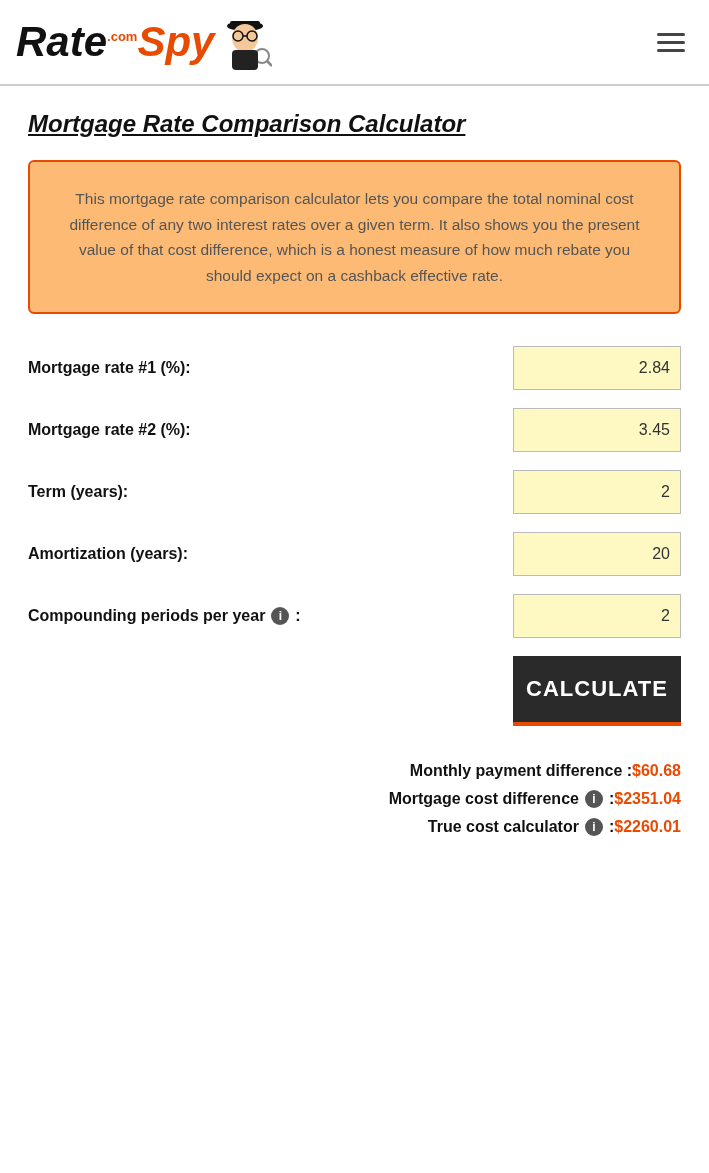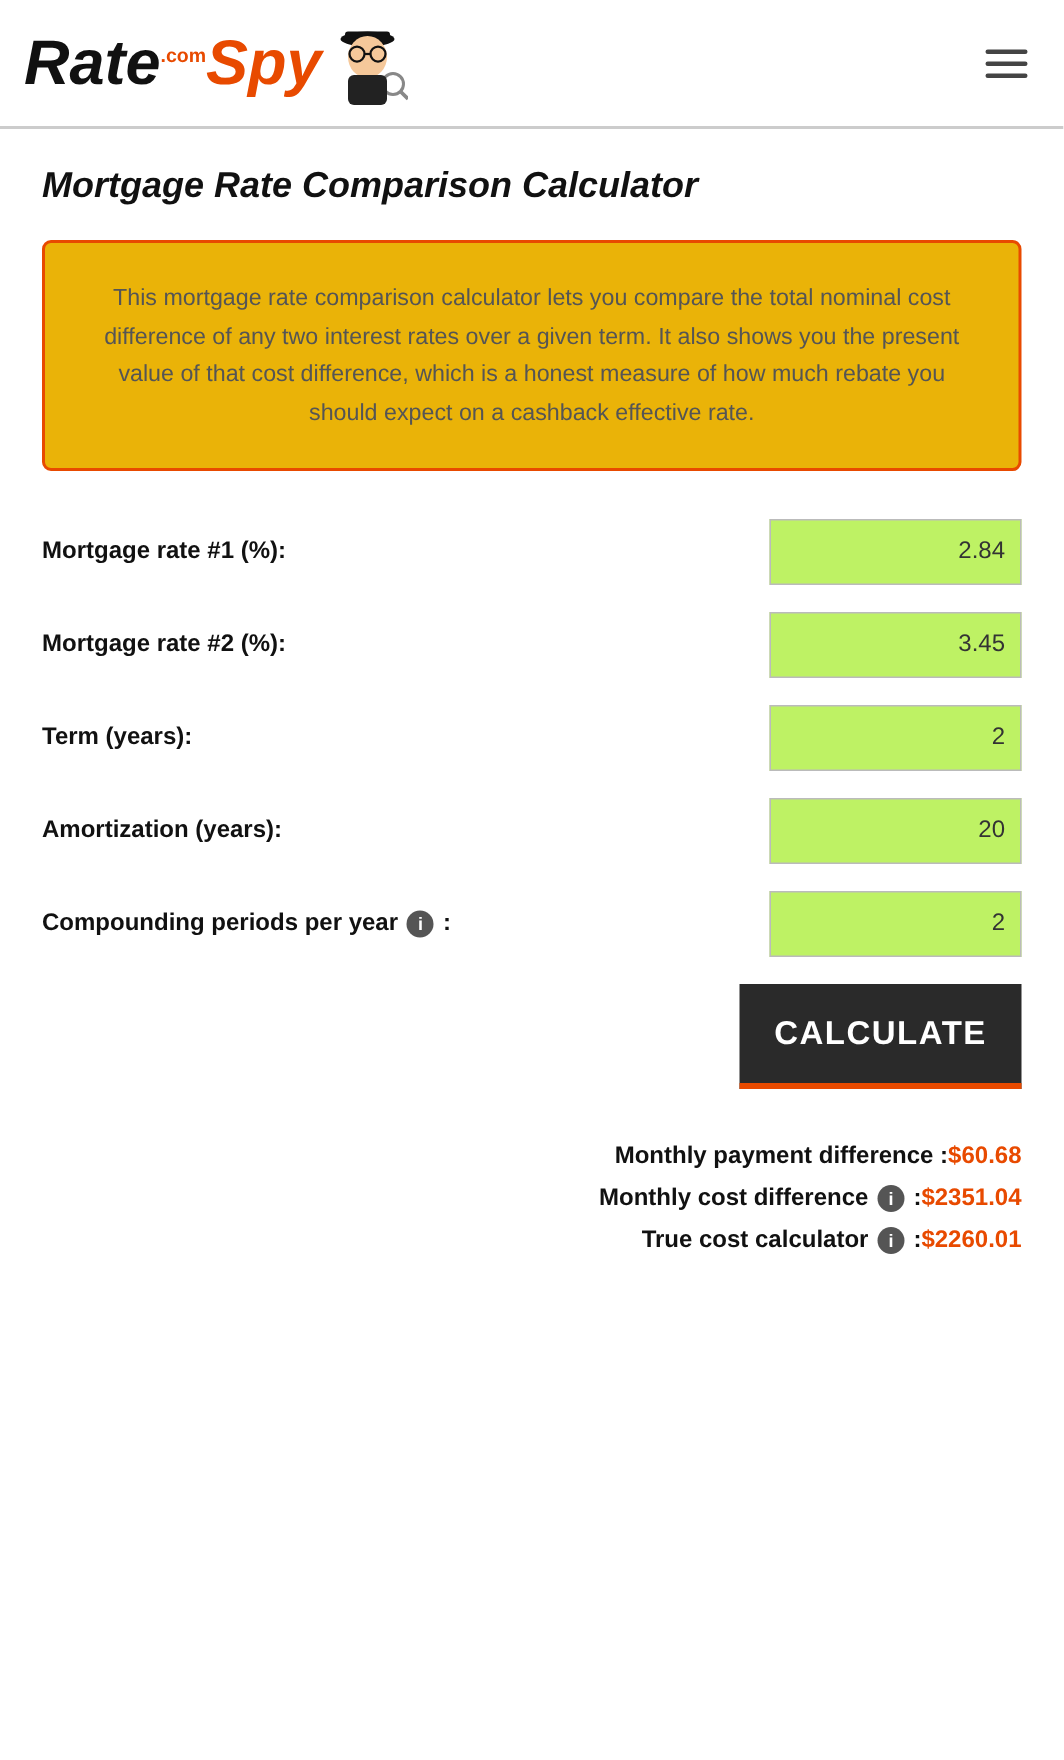--- a/index.html
+++ b/index.html
@@ -47,26 +47,27 @@
     .main-content {
       padding: 24px 28px 40px 28px;
     }
 
     .page-title {
       font-size: 24px;
       font-weight: bold;
       font-style: italic;
       color: #111;
       margin-bottom: 22px;
+      text-decoration: underline;
     }
 
     .description-box {
       border: 2px solid #e84a00;
       border-radius: 6px;
-      background: #eab308;
+      background: #fdba74;
       padding: 24px 30px;
       margin-bottom: 32px;
       text-align: center;
     }
 
     .description-text {
       font-size: 15.5px;
       color: #555;
       line-height: 1.65;
     }
@@ -104,38 +105,38 @@
       font-size: 12px;
       font-weight: bold;
       font-style: normal;
       cursor: pointer;
     }
 
     .form-input {
       width: 168px;
       height: 44px;
       border: 1px solid #bbb;
-      background: #bef264;
+      background: #fef9c3;
       font-size: 16px;
       text-align: right;
       padding: 0 10px;
       color: #333;
       outline: none;
     }
 
     
     .calculate-btn-wrapper {
       display: flex;
       justify-content: flex-end;
       margin-top: 10px;
       margin-bottom: 36px;
     }
 
     .calculate-btn {
-      width: 188px;
+      width: 168px;
       height: 70px;
       background: #2a2a2a;
       color: #fff;
       font-size: 22px;
       font-weight: 900;
       letter-spacing: 1px;
       border: none;
       border-bottom: 4px solid #e84a00;
       cursor: pointer;
       text-transform: uppercase;
@@ -260,21 +261,21 @@
 
     <div class="result-row">
       <span class="result-label">
         <span>Monthly payment difference :</span>
       </span>
       <span class="result-value">$60.68</span>
     </div>
 
     <div class="result-row">
       <span class="result-label">
-        <span>Monthly cost difference</span>
+        <span>Mortgage cost difference</span>
         <span class="info-icon">i</span>
         <span>:</span>
       </span>
       <span class="result-value">$2351.04</span>
     </div>
 
     <div class="result-row">
       <span class="result-label">
         <span>True cost calculator</span>
         <span class="info-icon">i</span>

